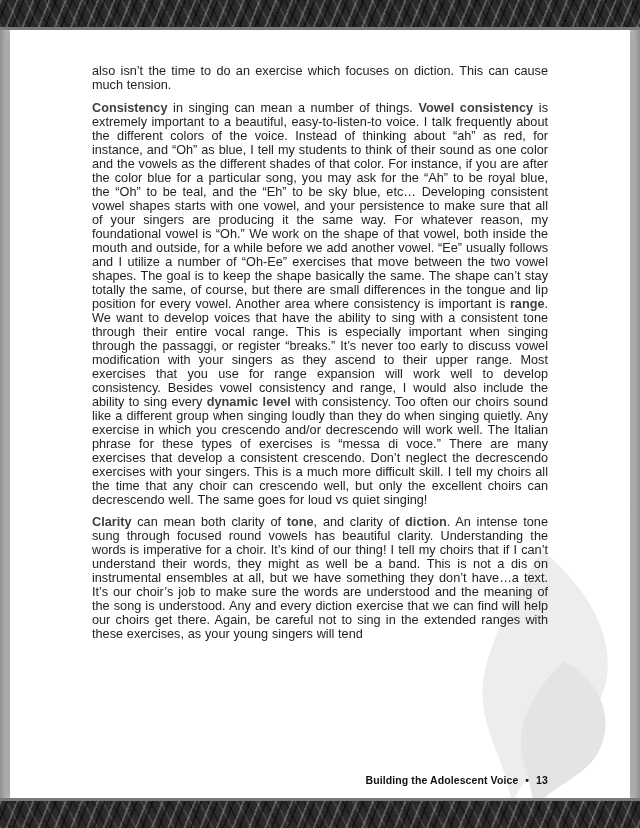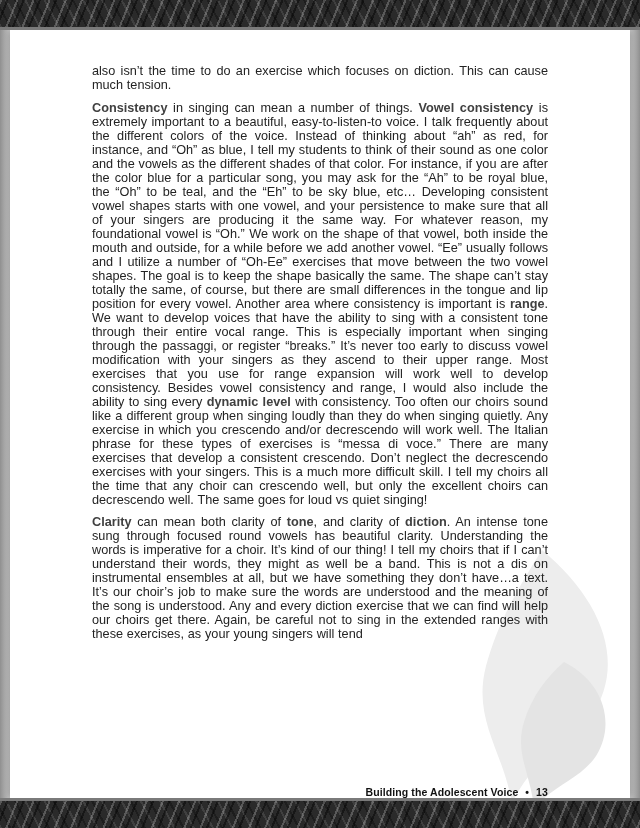--- a/index.html
+++ b/index.html
@@ -45,21 +45,21 @@
   .para {
     font-size:12.7px;
     line-height:14px;
     text-align:justify;
     color:#232323;
     margin-bottom:8.5px;
     word-spacing:.3px;
   }
   .para .bold { font-weight:700; color:#404040; }
   .footer {
-    position:absolute; right:82px; bottom:0; z-index:2;
+    position:absolute; right:82px; bottom:12px; z-index:2;
     font-size:10.5px; font-weight:700; color:#111;
     letter-spacing:.1px;
   }
   .footer .dot { margin:0 7px; }
 </style>
 </head>
 <body>
 
 <div class="frame"></div>
 

